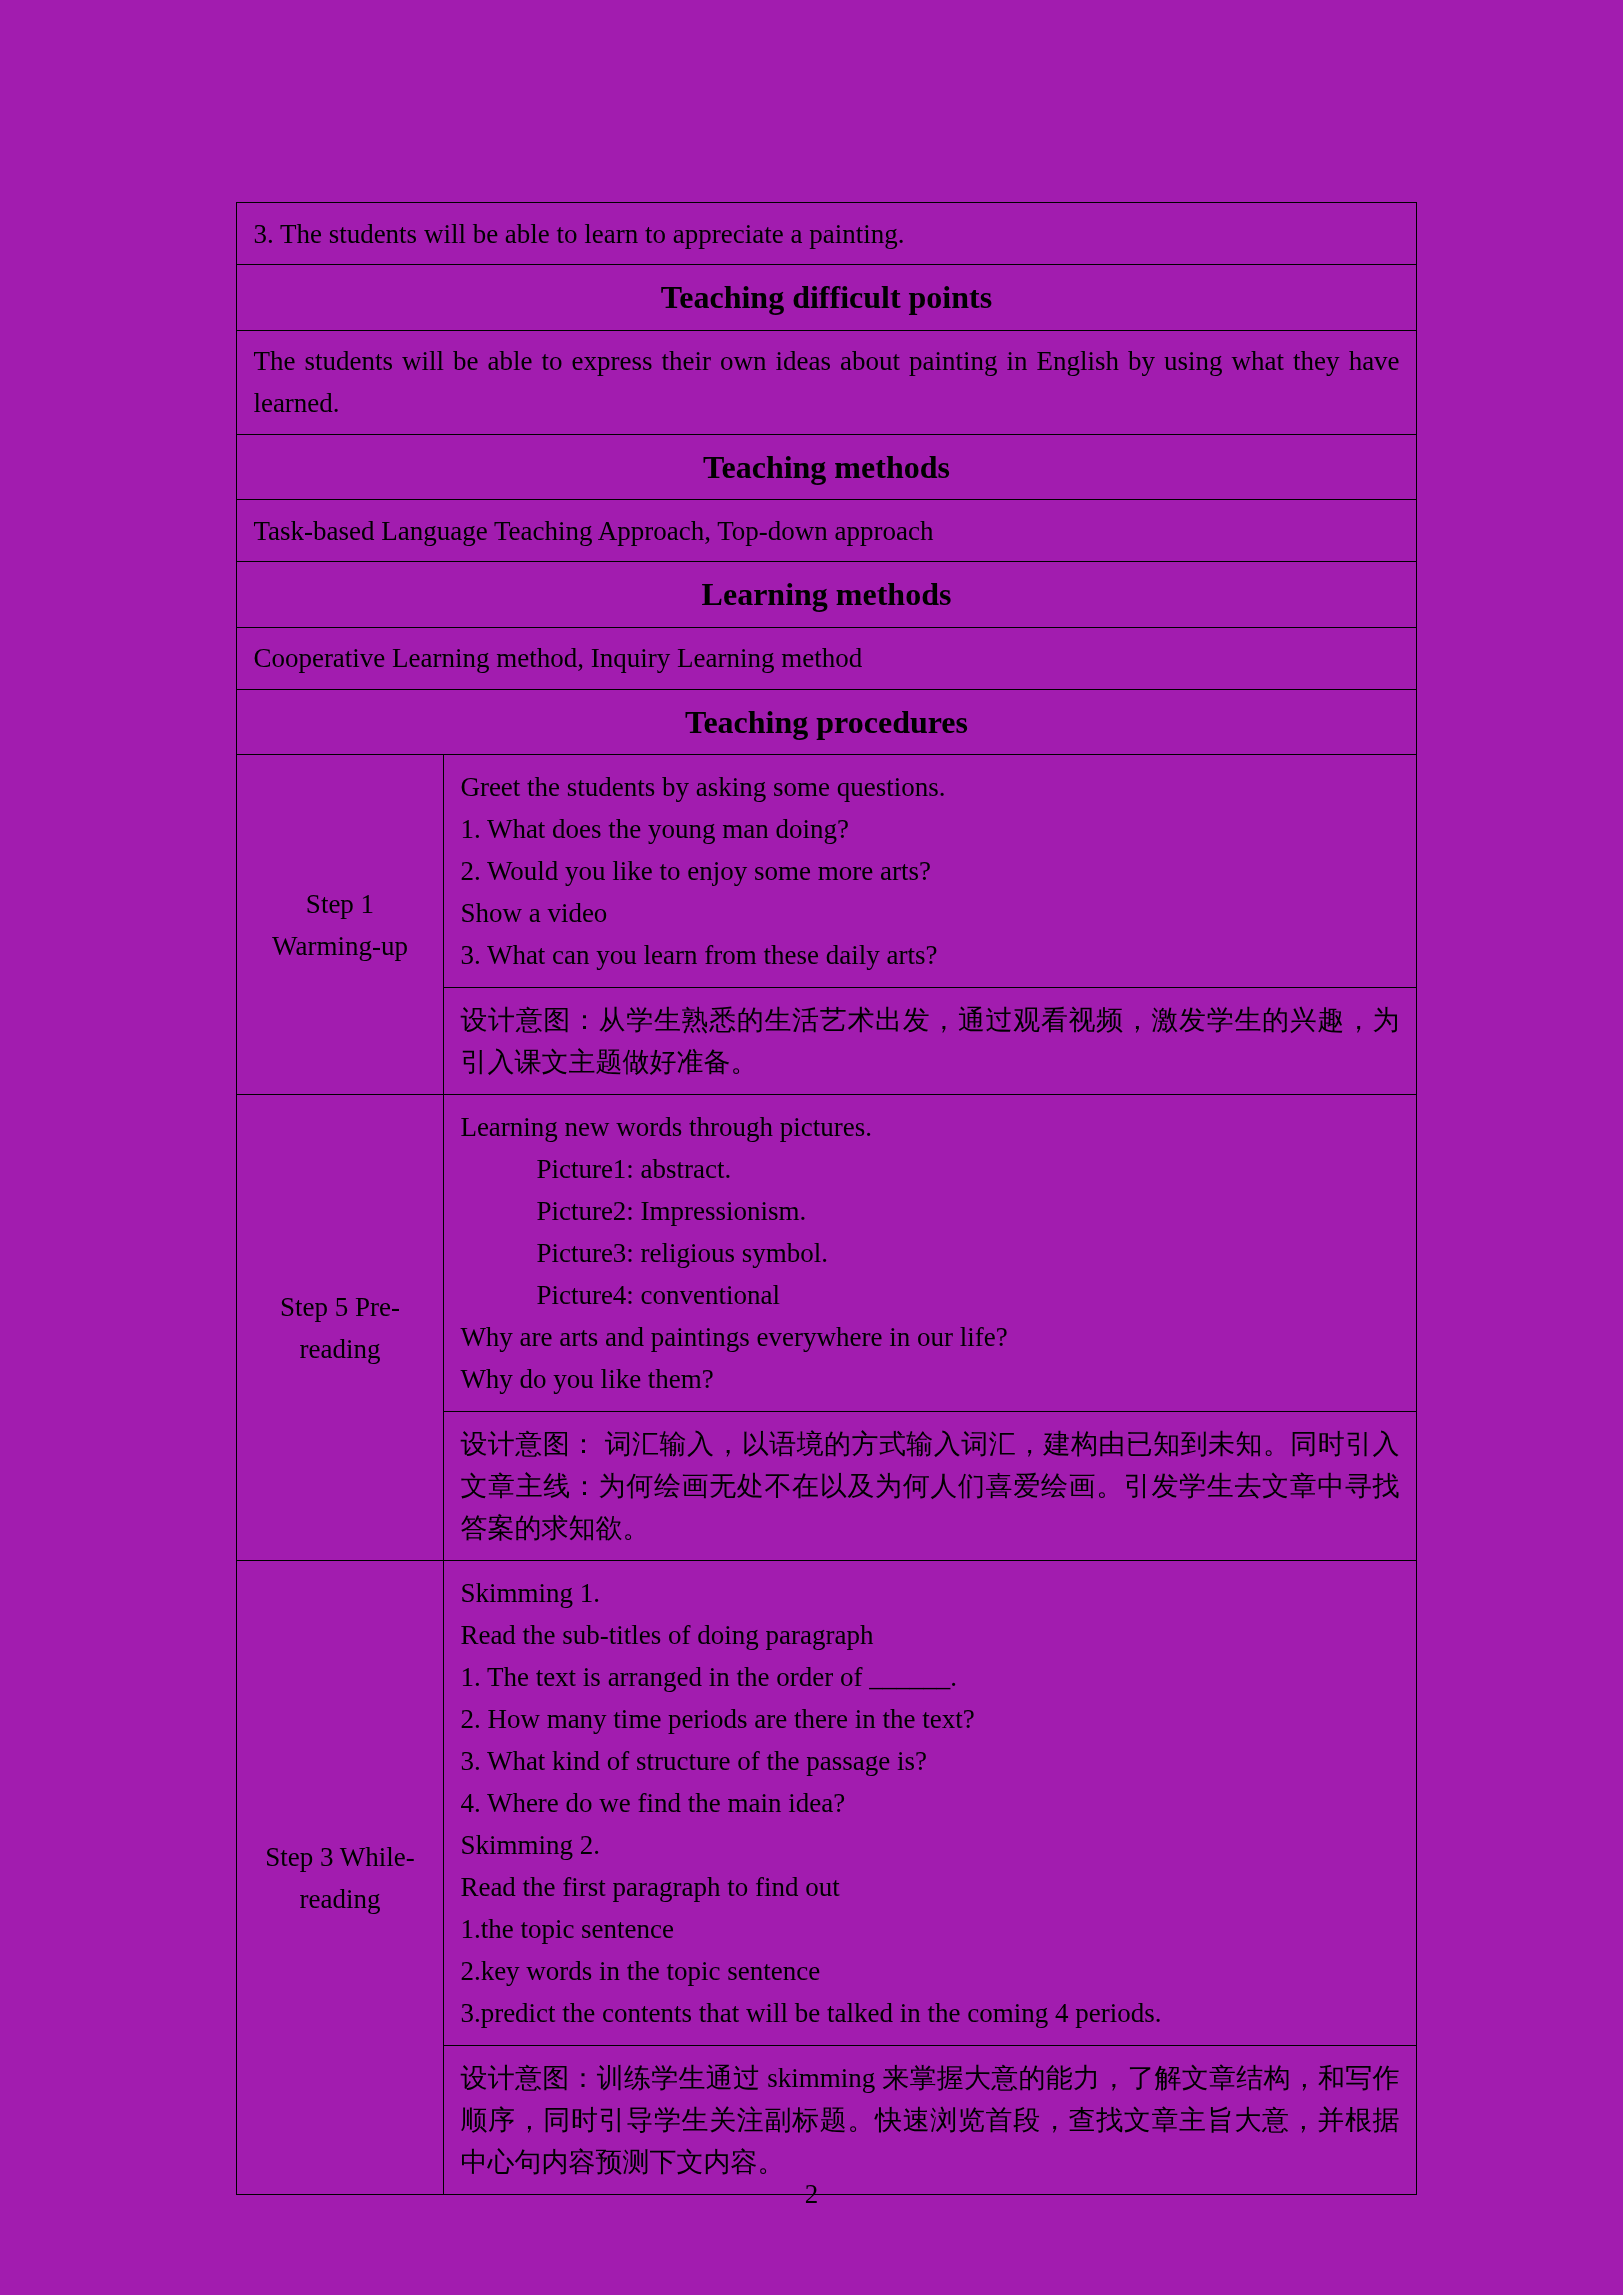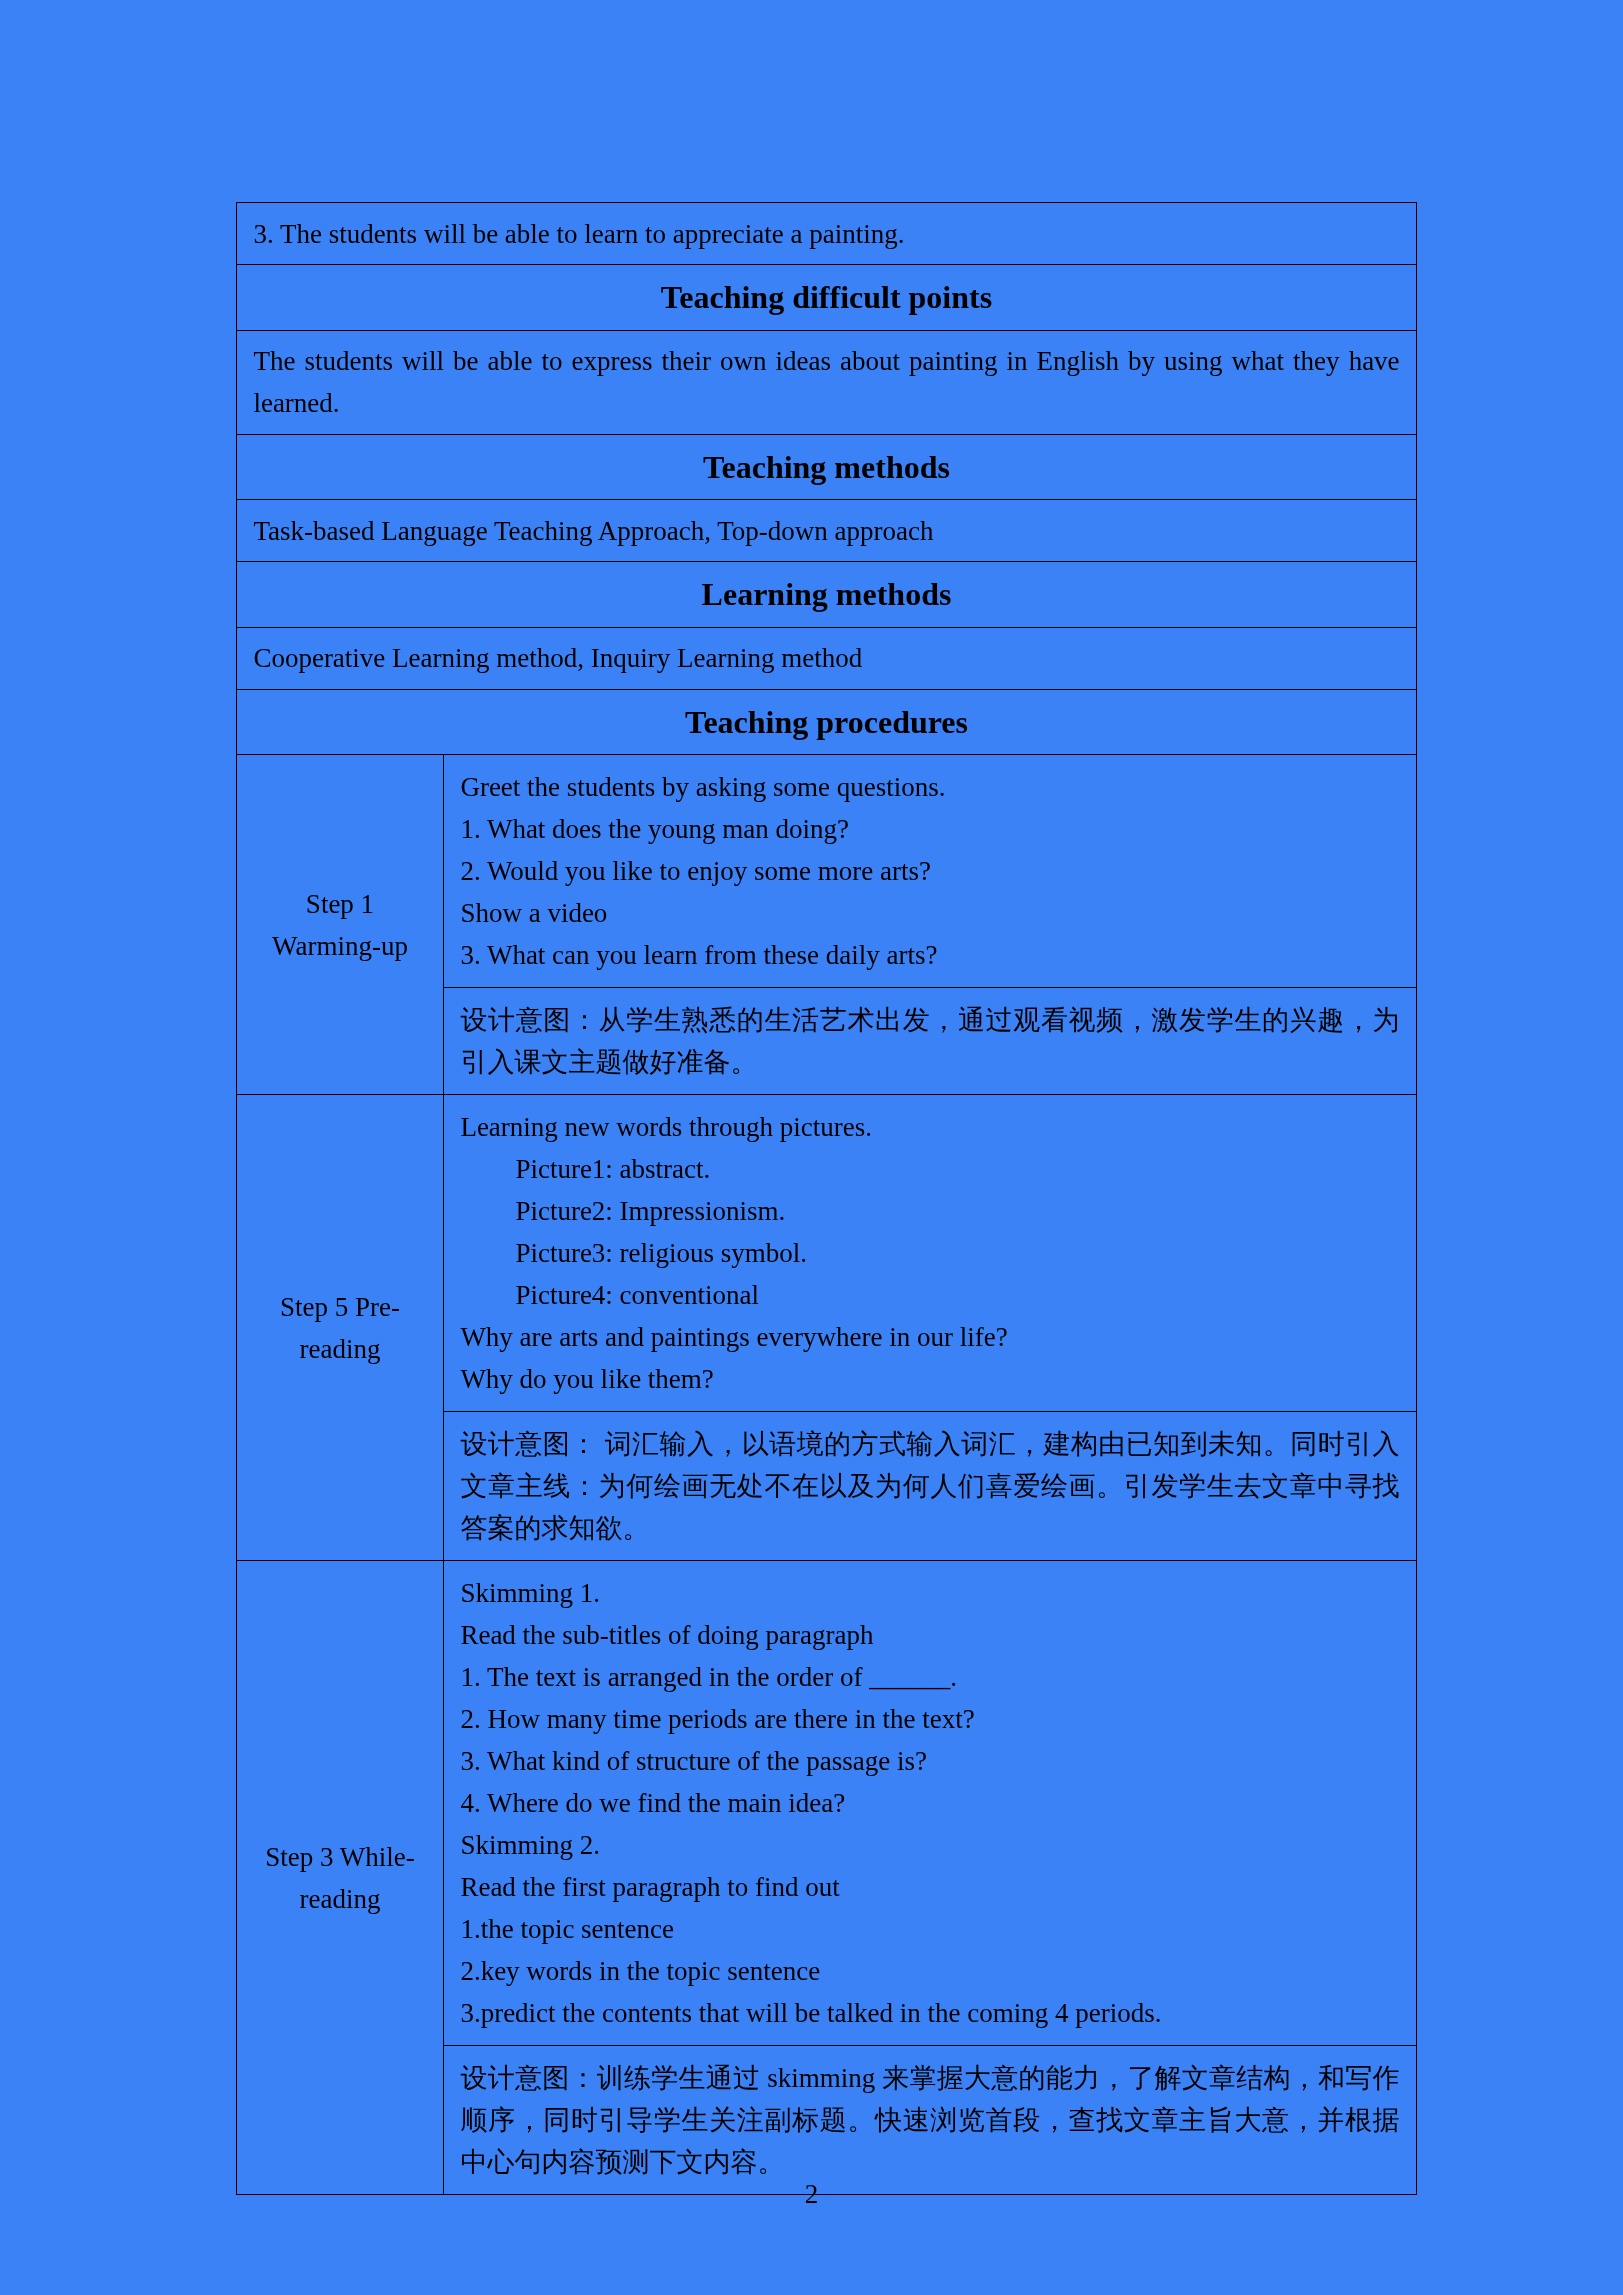--- a/index.html
+++ b/index.html
@@ -5,21 +5,21 @@
   * { margin: 0; padding: 0; box-sizing: border-box; }
   html, body { background: #ffffff; }
   body {
     font-family: "Liberation Serif", "DejaVu Serif", serif;
     color: #000000;
   }
   .page {
     position: relative;
     width: 1623px;
     height: 2295px;
-    background: #3b82f6;
+    background: #a21caf;
     overflow: hidden;
   }
   table.doc-table {
     position: absolute;
     left: 236px;
     top: 202px;
     width: 1181px;
     border-collapse: collapse;
     table-layout: fixed;
   }
@@ -54,21 +54,21 @@
   td.content-cell {
     vertical-align: top;
     padding: 11px 16.4px;
   }
   td.intent-cell {
     vertical-align: top;
     padding: 11px 16.4px;
     text-align: justify;
   }
   .content-cell p { margin: 0; }
-  .content-cell p.indent { margin-left: 55px; }
+  .content-cell p.indent { margin-left: 76px; }
   .bold-inline { font-weight: normal; }
   .page-number {
     position: absolute;
     left: 0;
     width: 100%;
     top: 2179px;
     text-align: center;
     font-size: 27px;
   }
 </style>

